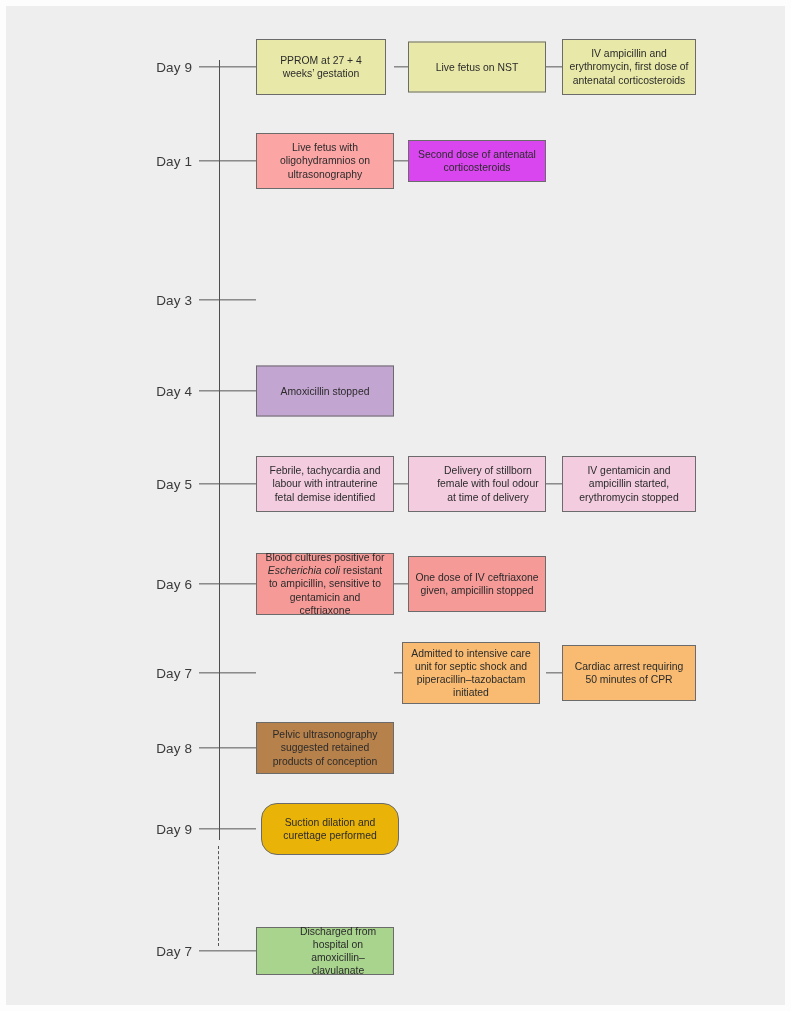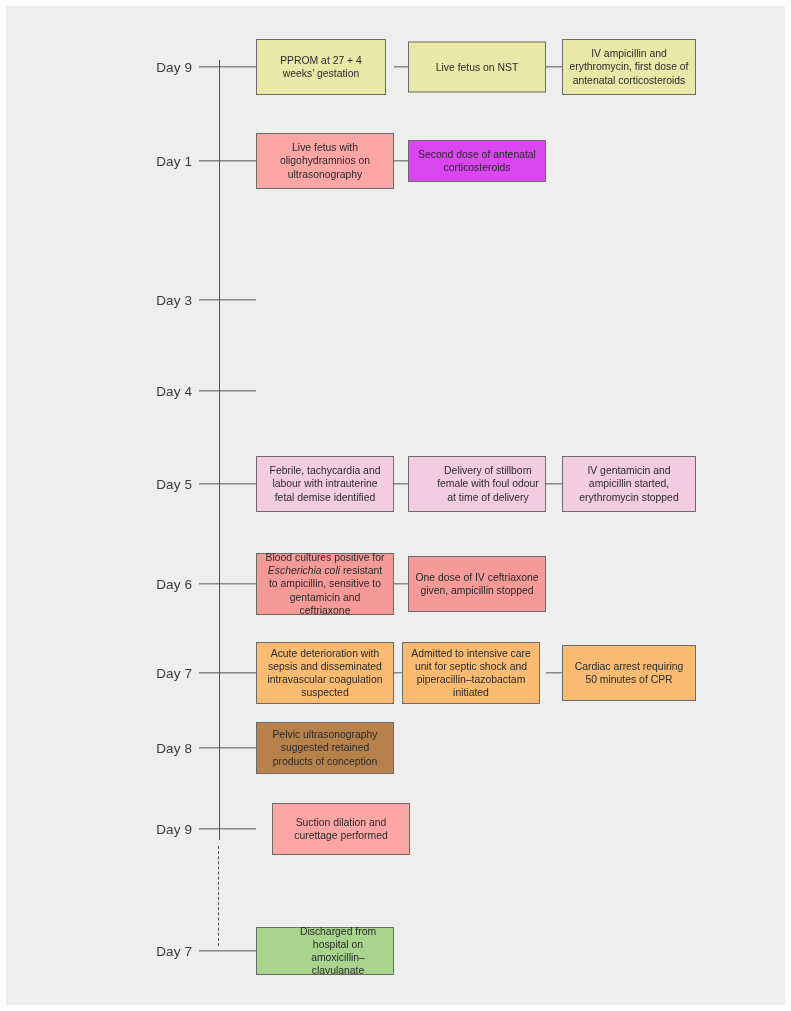--- a/index.html
+++ b/index.html
@@ -112,20 +112,23 @@
         <span class="txt">Live fetus with oligohydramnios on ultrasonography</span>
       </div>
       <div class="connector" style="left: 388px; top: 155px; width: 14px;"></div>
       <div class="event-box" style="left: 402px; width: 138px; height: 42px; top: 155px; background: #d946ef;">
         <span class="txt">Second dose of antenatal corticosteroids</span>
       </div>
       <div class="day-label" style="top: 294px; right: 593px;">Day 3</div>
       <div class="leader" style="left: 193px; top: 294px; width: 57px;"></div>
       <div class="day-label" style="top: 385px; right: 593px;">Day 4</div>
       <div class="leader" style="left: 193px; top: 385px; width: 57px;"></div>
+      <div class="event-box" style="left: 250px; width: 138px; height: 51px; top: 385px; background: rgb(195, 165, 210);">
+        <span class="txt">Amoxicillin stopped</span>
+      </div>
       <div class="day-label" style="top: 478px; right: 593px;">Day 5</div>
       <div class="leader" style="left: 193px; top: 478px; width: 57px;"></div>
       <div class="event-box" style="left: 250px; width: 138px; height: 56px; top: 478px; background: rgb(243, 204, 223);">
         <span class="txt">Febrile, tachycardia and labour with intrauterine fetal demise identified</span>
       </div>
       <div class="connector" style="left: 388px; top: 478px; width: 14px;"></div>
       <div class="event-box" style="left: 402px; width: 138px; height: 56px; top: 478px; background: rgb(243, 204, 223); padding-left: 28px;">
         <span class="txt">Delivery of stillborn female with foul odour at time of delivery</span>
       </div>
       <div class="connector" style="left: 540px; top: 478px; width: 16px;"></div>
@@ -136,39 +139,36 @@
       <div class="leader" style="left: 193px; top: 578px; width: 57px;"></div>
       <div class="event-box" style="left: 250px; width: 138px; height: 62px; top: 578px; background: rgb(245, 154, 151);">
         <span class="txt">Blood cultures positive for <i>Escherichia coli</i> resistant to ampicillin, sensitive to gentamicin and ceftriaxone</span>
       </div>
       <div class="connector" style="left: 388px; top: 578px; width: 14px;"></div>
       <div class="event-box" style="left: 402px; width: 138px; height: 56px; top: 578px; background: rgb(245, 154, 151);">
         <span class="txt">One dose of IV ceftriaxone given, ampicillin stopped</span>
       </div>
       <div class="day-label" style="top: 667px; right: 593px;">Day 7</div>
       <div class="leader" style="left: 193px; top: 667px; width: 57px;"></div>
-      <div class="event-box" style="left: 250px; width: 138px; height: 62px; top: 667px; background: rgb(248, 187, 113);">
-        <span class="txt">Acute deterioration with sepsis and disseminated intravascular coagulation suspected</span>
-      </div>
       <div class="connector" style="left: 388px; top: 667px; width: 14px;"></div>
       <div class="event-box" style="left: 396px; width: 138px; height: 62px; top: 667px; background: rgb(248, 187, 113);">
         <span class="txt">Admitted to intensive care unit for septic shock and piperacillin–tazobactam initiated</span>
       </div>
       <div class="connector" style="left: 540px; top: 667px; width: 16px;"></div>
       <div class="event-box" style="left: 556px; width: 134px; height: 56px; top: 667px; background: rgb(248, 187, 113);">
         <span class="txt">Cardiac arrest requiring 50 minutes of CPR</span>
       </div>
       <div class="day-label" style="top: 742px; right: 593px;">Day 8</div>
       <div class="leader" style="left: 193px; top: 742px; width: 57px;"></div>
       <div class="event-box" style="left: 250px; width: 138px; height: 52px; top: 742px; background: rgb(183, 129, 75);">
         <span class="txt">Pelvic ultrasonography suggested retained products of conception</span>
       </div>
       <div class="day-label" style="top: 823px; right: 593px;">Day 9</div>
       <div class="leader" style="left: 193px; top: 823px; width: 57px;"></div>
-      <div class="event-box" style="left: 266px; width: 138px; height: 52px; top: 823px; background: #fca5a5;">
+      <div class="event-box" style="left: 255px; width: 138px; height: 52px; top: 823px; background: #eab308; border-radius: 16px;">
         <span class="txt">Suction dilation and curettage performed</span>
       </div>
       <div class="day-label" style="top: 945px; right: 593px;">Day 7</div>
       <div class="leader" style="left: 193px; top: 945px; width: 57px;"></div>
       <div class="event-box" style="left: 250px; width: 138px; height: 48px; top: 945px; background: rgb(168, 212, 142); padding-left: 32px;">
         <span class="txt">Discharged from hospital on amoxicillin–clavulanate</span>
       </div>
     </div>
 </div>
 

